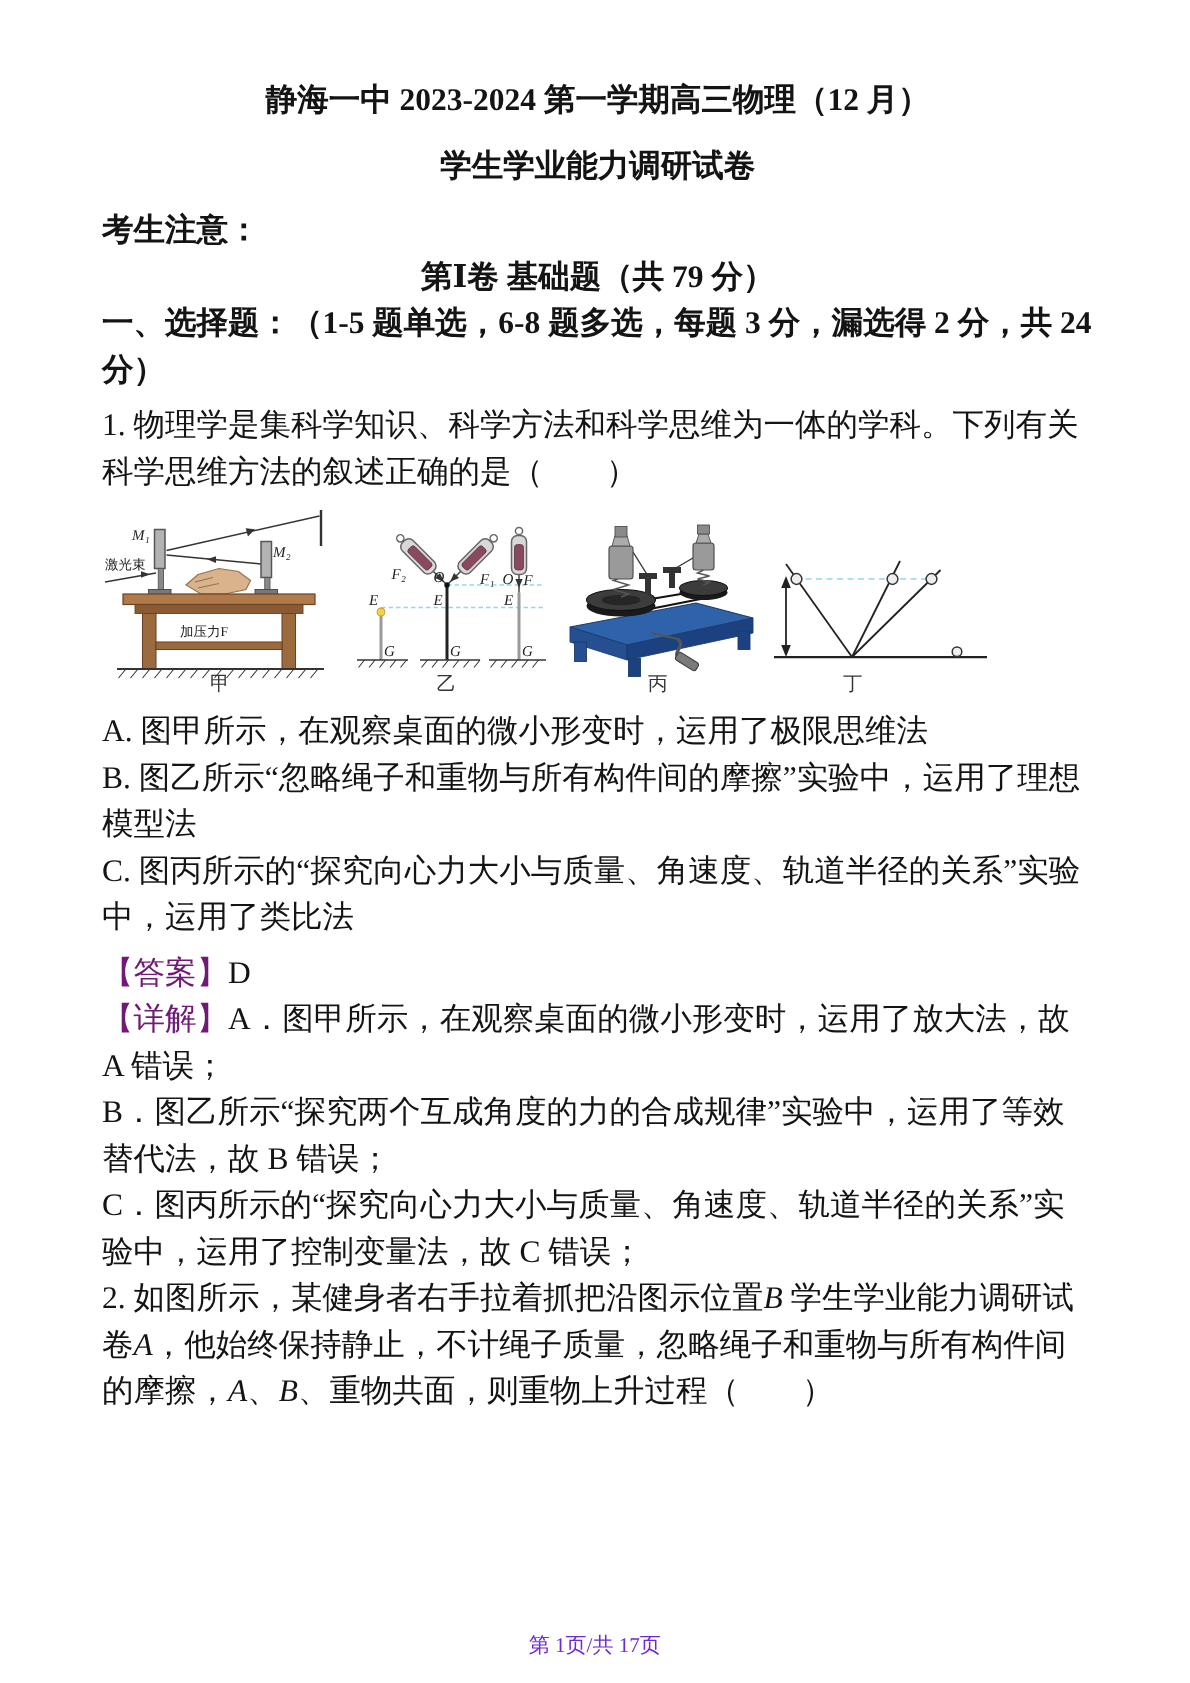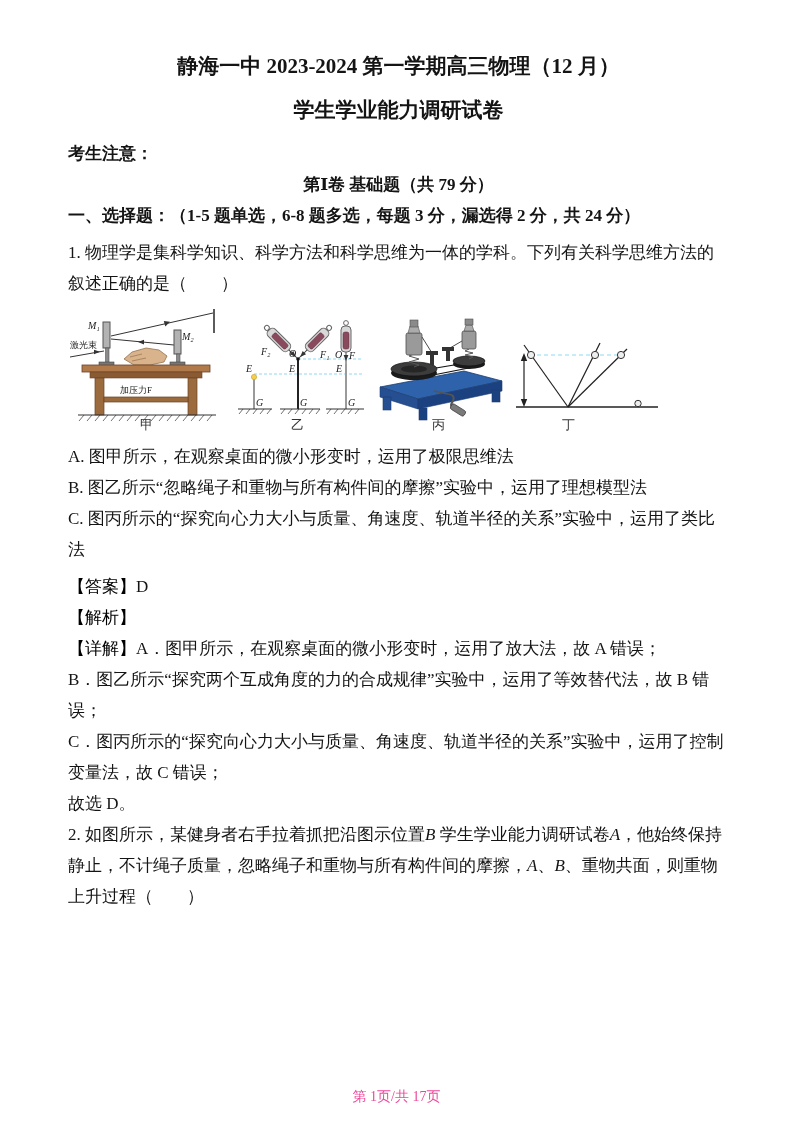--- a/index.html
+++ b/index.html
@@ -4,34 +4,34 @@
 <style>
   html,body { margin:0; padding:0; }
   body {
     width:793px; height:1122px; background:#ffffff; position:relative;
     font-family:"Liberation Serif","DejaVu Serif",serif; color:#141414;
     overflow:hidden;
   }
   .content { padding:52px 64px 0 68px; }
   .title { text-align:center; font-weight:bold; font-size:21px; line-height:28px; margin:0; }
   .title2 { margin-top:16px; }
-  .line { font-size:17px; line-height:31px; margin:0; }
+  .line { font-size:21px; line-height:31px; margin:0; }
   .bold { font-weight:bold; }
   .center { text-align:center; }
   .mt14 { margin-top:14px; }
   .mt6 { margin-top:6px; }
-  .blue { color:#000000; }
+  .blue { color:#701a75; }
   .it { font-style:italic; }
   .figrow { display:flex; align-items:flex-end; gap:6px; margin:8px 0 2px 2px; }
   .fig { flex:0 0 auto; }
   svg text { font-family:"Liberation Serif","DejaVu Serif",serif; fill:#222; }
   svg text.cap { font-size:13px; fill:#333; }
   svg text.sm { font-size:9px; }
   svg text.var { font-size:10px; font-style:italic; }
-  .footer { position:absolute; left:0; right:0; bottom:16px; text-align:center; font-size:14px; color:#ec4899; }
+  .footer { position:absolute; left:0; right:0; bottom:16px; text-align:center; font-size:14px; color:#6d28d9; }
 </style>
 </head>
 <body>
 
 <div class="content">
 
   <p class="title">静海一中 2023-2024 第一学期高三物理（12 月）</p>
   <p class="title title2">学生学业能力调研试卷</p>
 
   <p class="line bold mt14">考生注意：</p>
@@ -168,23 +168,21 @@
       <polygon points="12,100 8.8,92 15.2,92" fill="#222"></polygon>
       <text class="cap" x="50" y="122">丁</text>
     </svg>
   </div>
 
   <p class="line mt6">A. 图甲所示，在观察桌面的微小形变时，运用了极限思维法</p>
   <p class="line">B. 图乙所示“忽略绳子和重物与所有构件间的摩擦”实验中，运用了理想模型法</p>
   <p class="line">C. 图丙所示的“探究向心力大小与质量、角速度、轨道半径的关系”实验中，运用了类比法</p>
 
   <p class="line mt6"><span class="blue">【答案】</span><span>D</span></p>
-  <p class="line blue">【解析】</p>
   <p class="line"><span class="blue">【详解】</span><span>A．图甲所示，在观察桌面的微小形变时，运用了放大法，故 A 错误；</span></p>
   <p class="line">B．图乙所示“探究两个互成角度的力的合成规律”实验中，运用了等效替代法，故 B 错误；</p>
   <p class="line">C．图丙所示的“探究向心力大小与质量、角速度、轨道半径的关系”实验中，运用了控制变量法，故 C 错误；</p>
-  <p class="line">故选 D。</p>
 
   <p class="line"><span>2. 如图所示，某健身者右手拉着抓把沿图示位置</span><span class="it">B</span><span> 学生学业能力调研试卷</span><span class="it">A</span><span>，他始终保持静止，不计绳子质量，忽略绳子和重物与所有构件间的摩擦，</span><span class="it">A</span><span>、</span><span class="it">B</span><span>、重物共面，则重物上升过程（　　）</span></p>
 
 </div>
 
 <div class="footer">第 1页/共 17页</div>
 
 </body></html>

